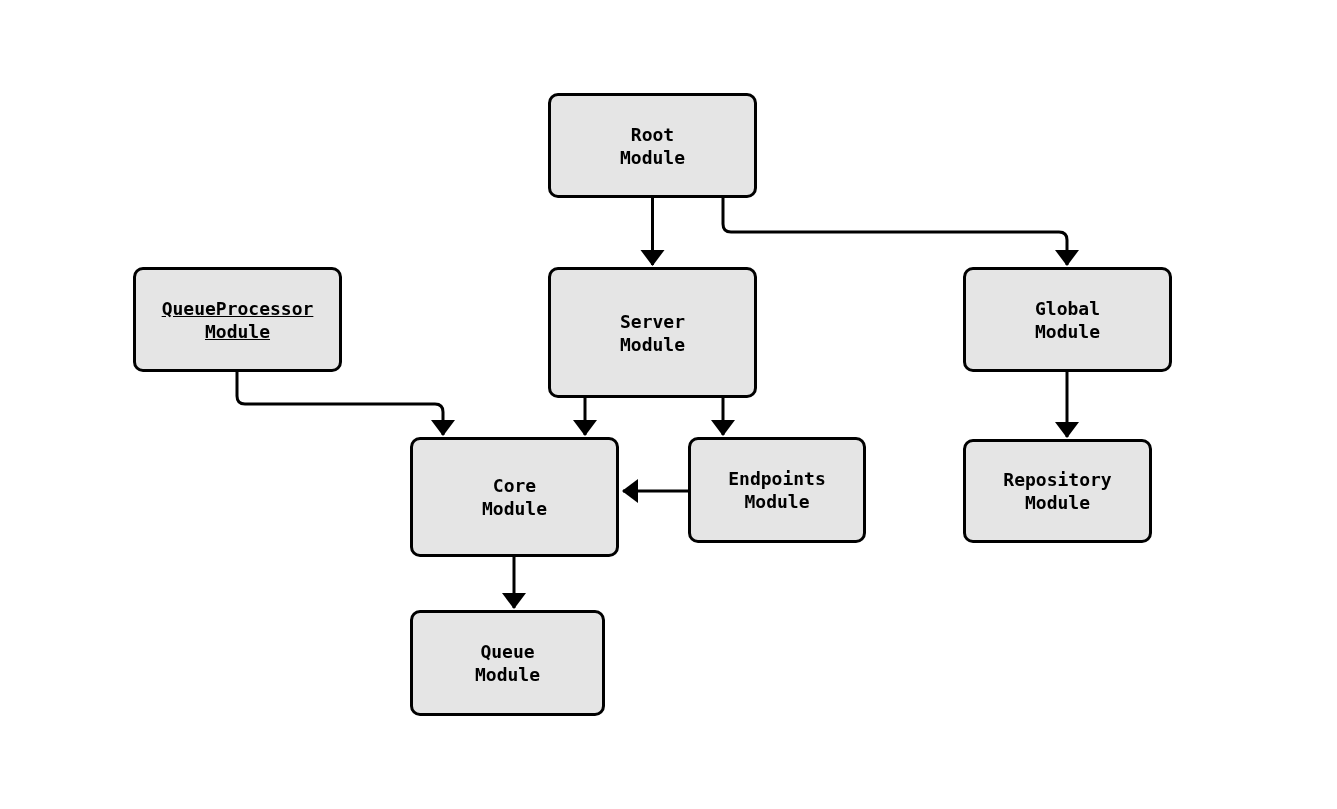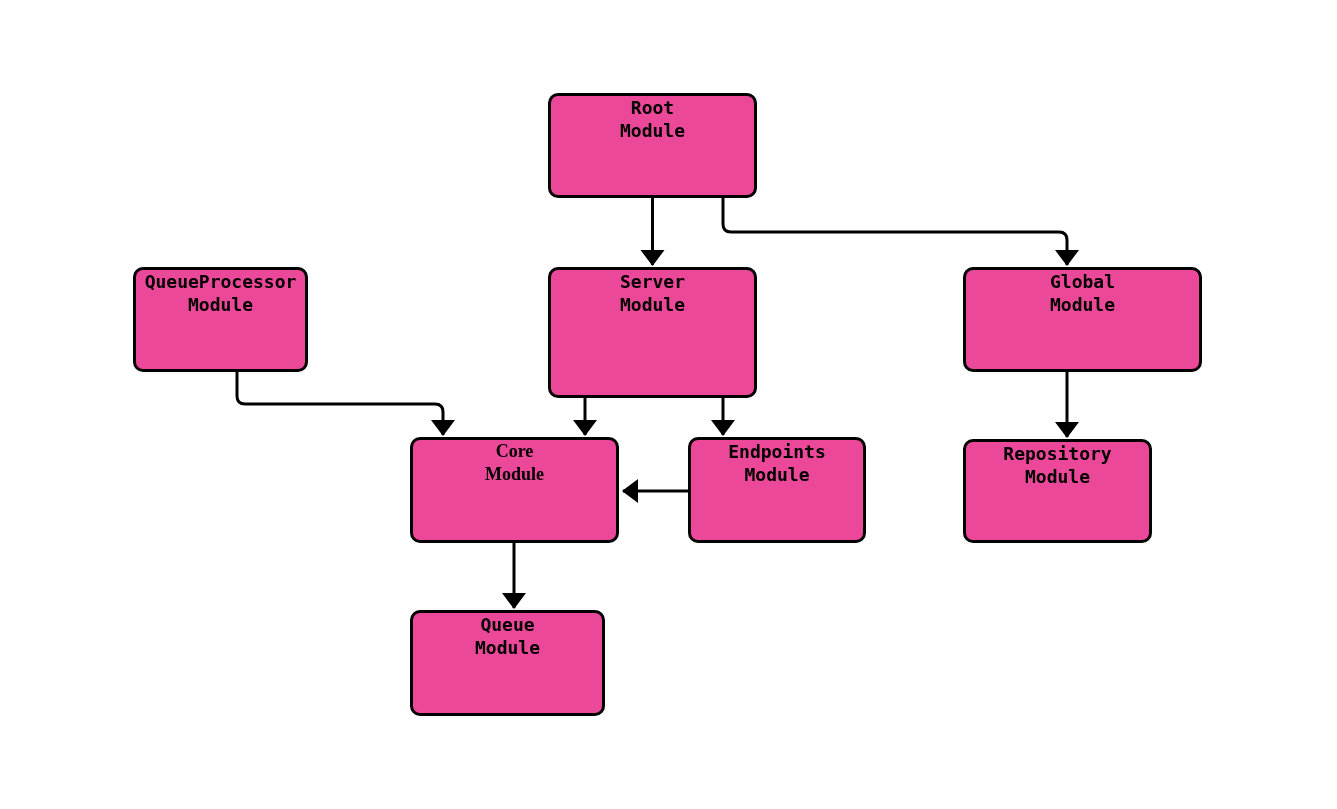--- a/index.html
+++ b/index.html
@@ -23,41 +23,41 @@
     height: 809px;
   }
   .edges-layer path.edge {
     fill: none;
     stroke: #000000;
     stroke-width: 3;
   }
   .node {
     position: absolute;
     box-sizing: border-box;
-    background: #ec4899;
+    background: #e5e5e5;
     border: 3px solid #000000;
     border-radius: 10px;
     display: flex;
-    align-items: flex-start;
+    align-items: center;
     justify-content: center;
   }
   .node .label {
     white-space: pre-line;
     text-align: center;
     font-weight: bold;
     font-size: 18px;
     line-height: 23px;
     color: #000000;
   }
   
   .n-root          { left: 548px; top:  93px; width: 209px; height: 105px; }
-  .n-queueproc     { left: 133px; top: 267px; width: 175px; height: 105px; }
+  .n-queueproc     { left: 133px; top: 267px; width: 209px; height: 105px; text-decoration: underline; }
   .n-server        { left: 548px; top: 267px; width: 209px; height: 131px; }
-  .n-global        { left: 963px; top: 267px; width: 239px; height: 105px; }
-  .n-core          { left: 410px; top: 437px; width: 209px; height: 106px; font-family: Liberation Serif, serif; }
+  .n-global        { left: 963px; top: 267px; width: 209px; height: 105px; }
+  .n-core          { left: 410px; top: 437px; width: 209px; height: 120px; }
   .n-endpoints     { left: 688px; top: 437px; width: 178px; height: 106px; }
   .n-repository    { left: 963px; top: 439px; width: 189px; height: 104px; }
   .n-queue         { left: 410px; top: 610px; width: 195px; height: 106px; }
 </style>
 </head>
 <body>
 
 <div class="canvas">
 
   <svg class="edges-layer" viewBox="0 0 1337 809" xmlns="http://www.w3.org/2000/svg">

